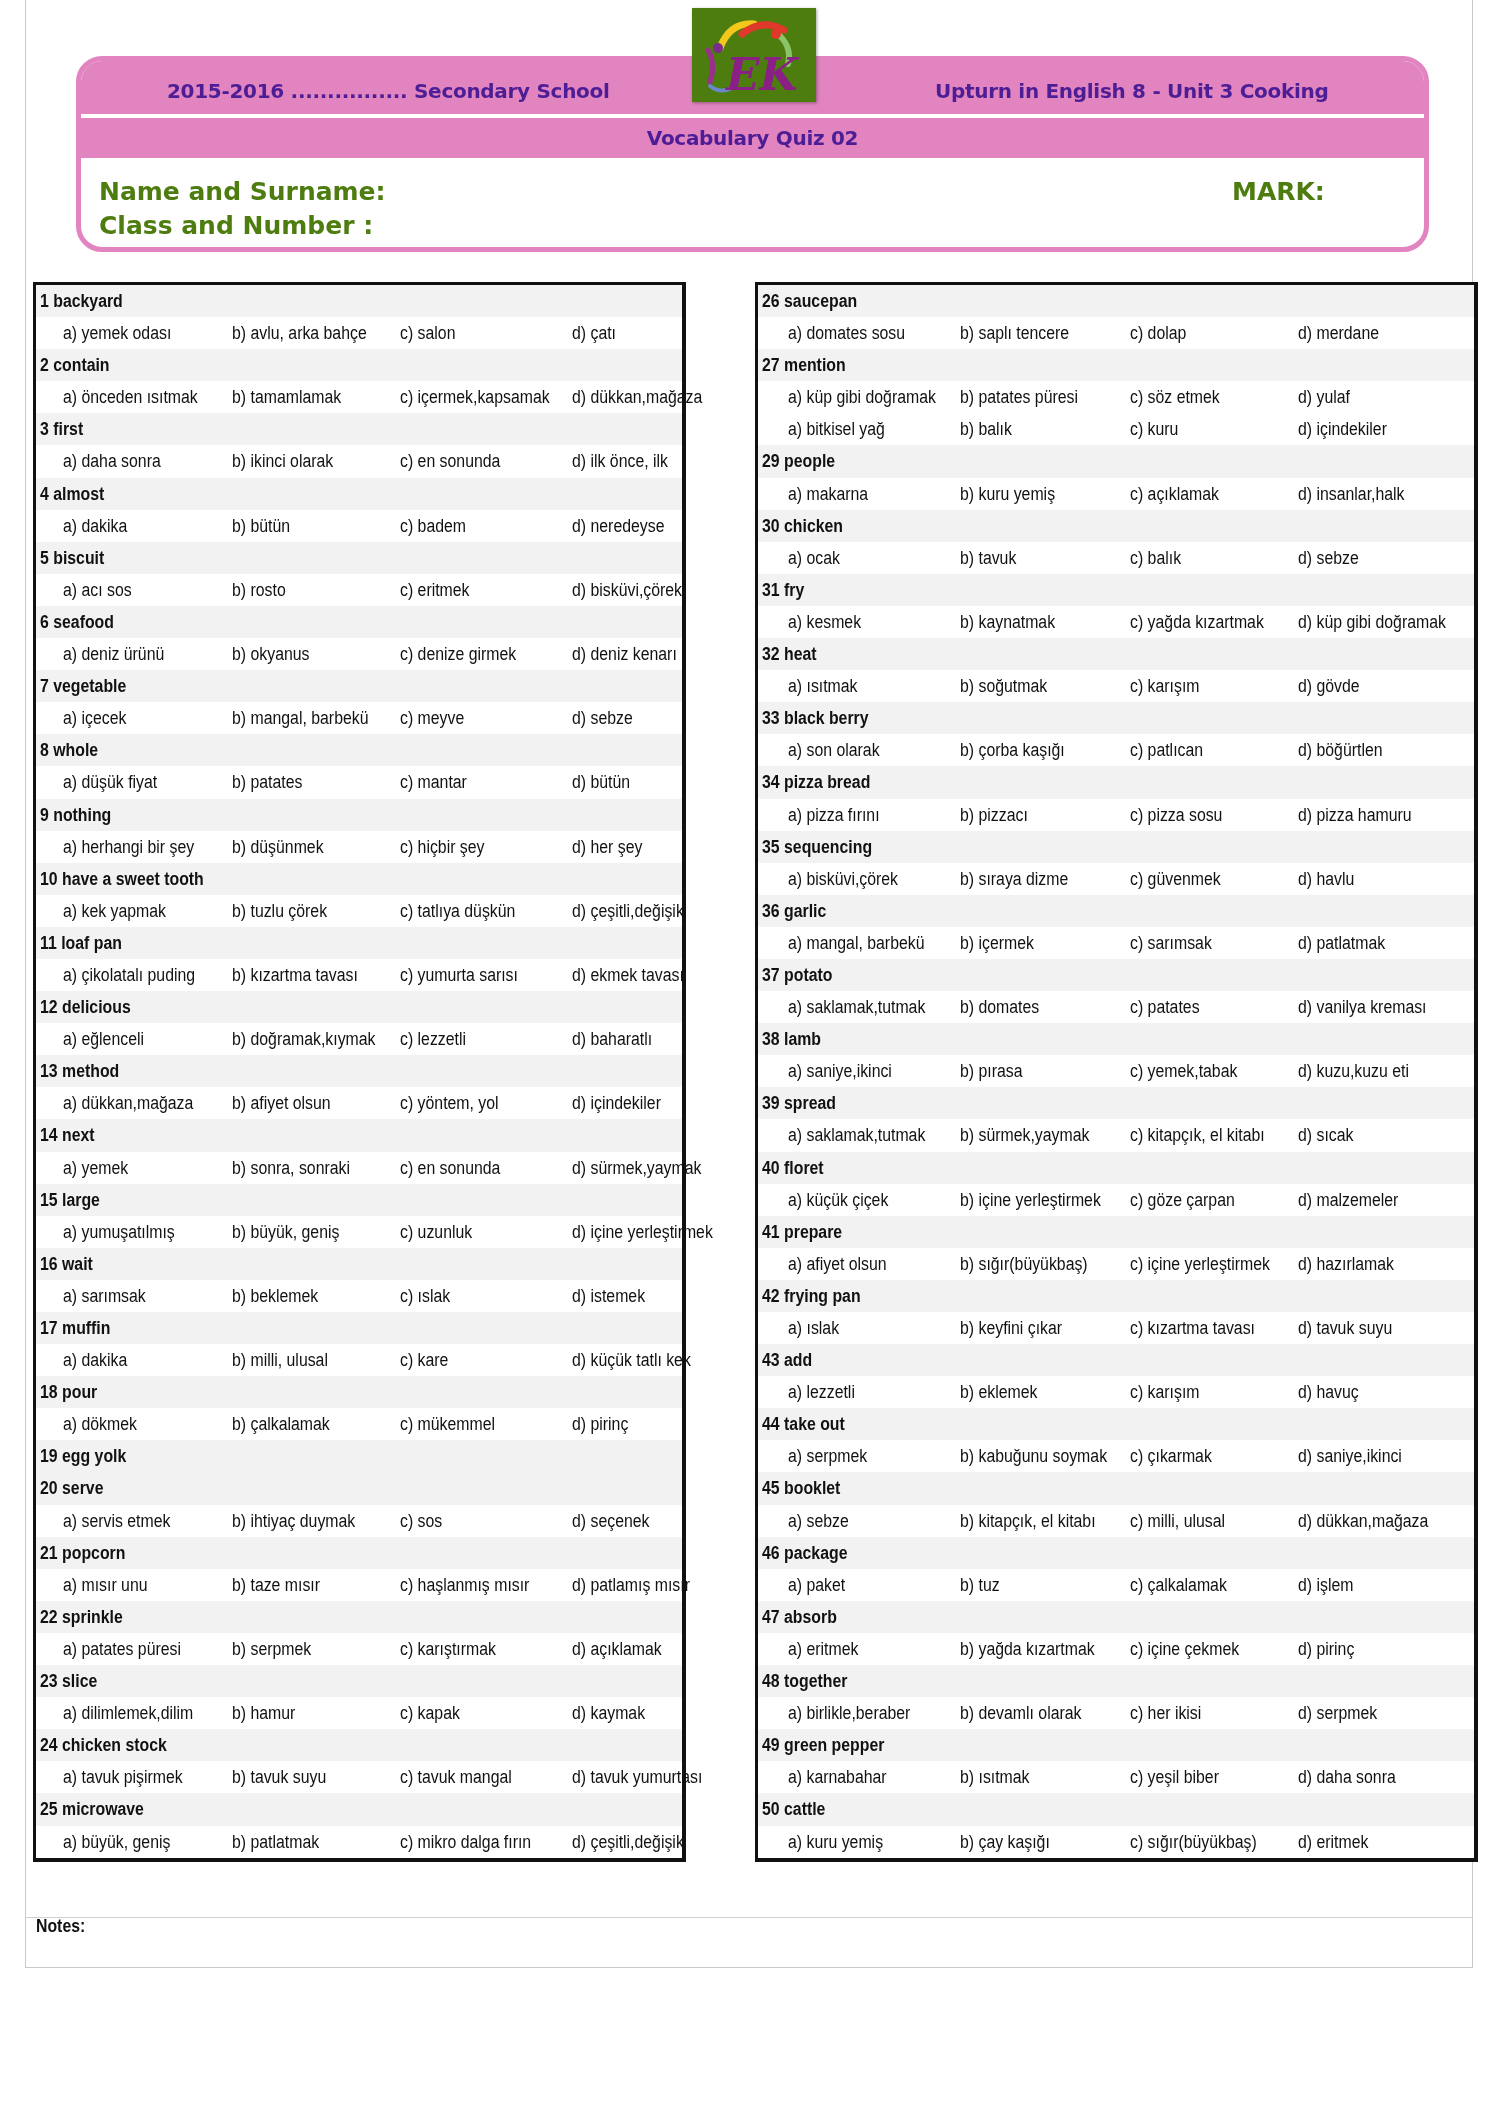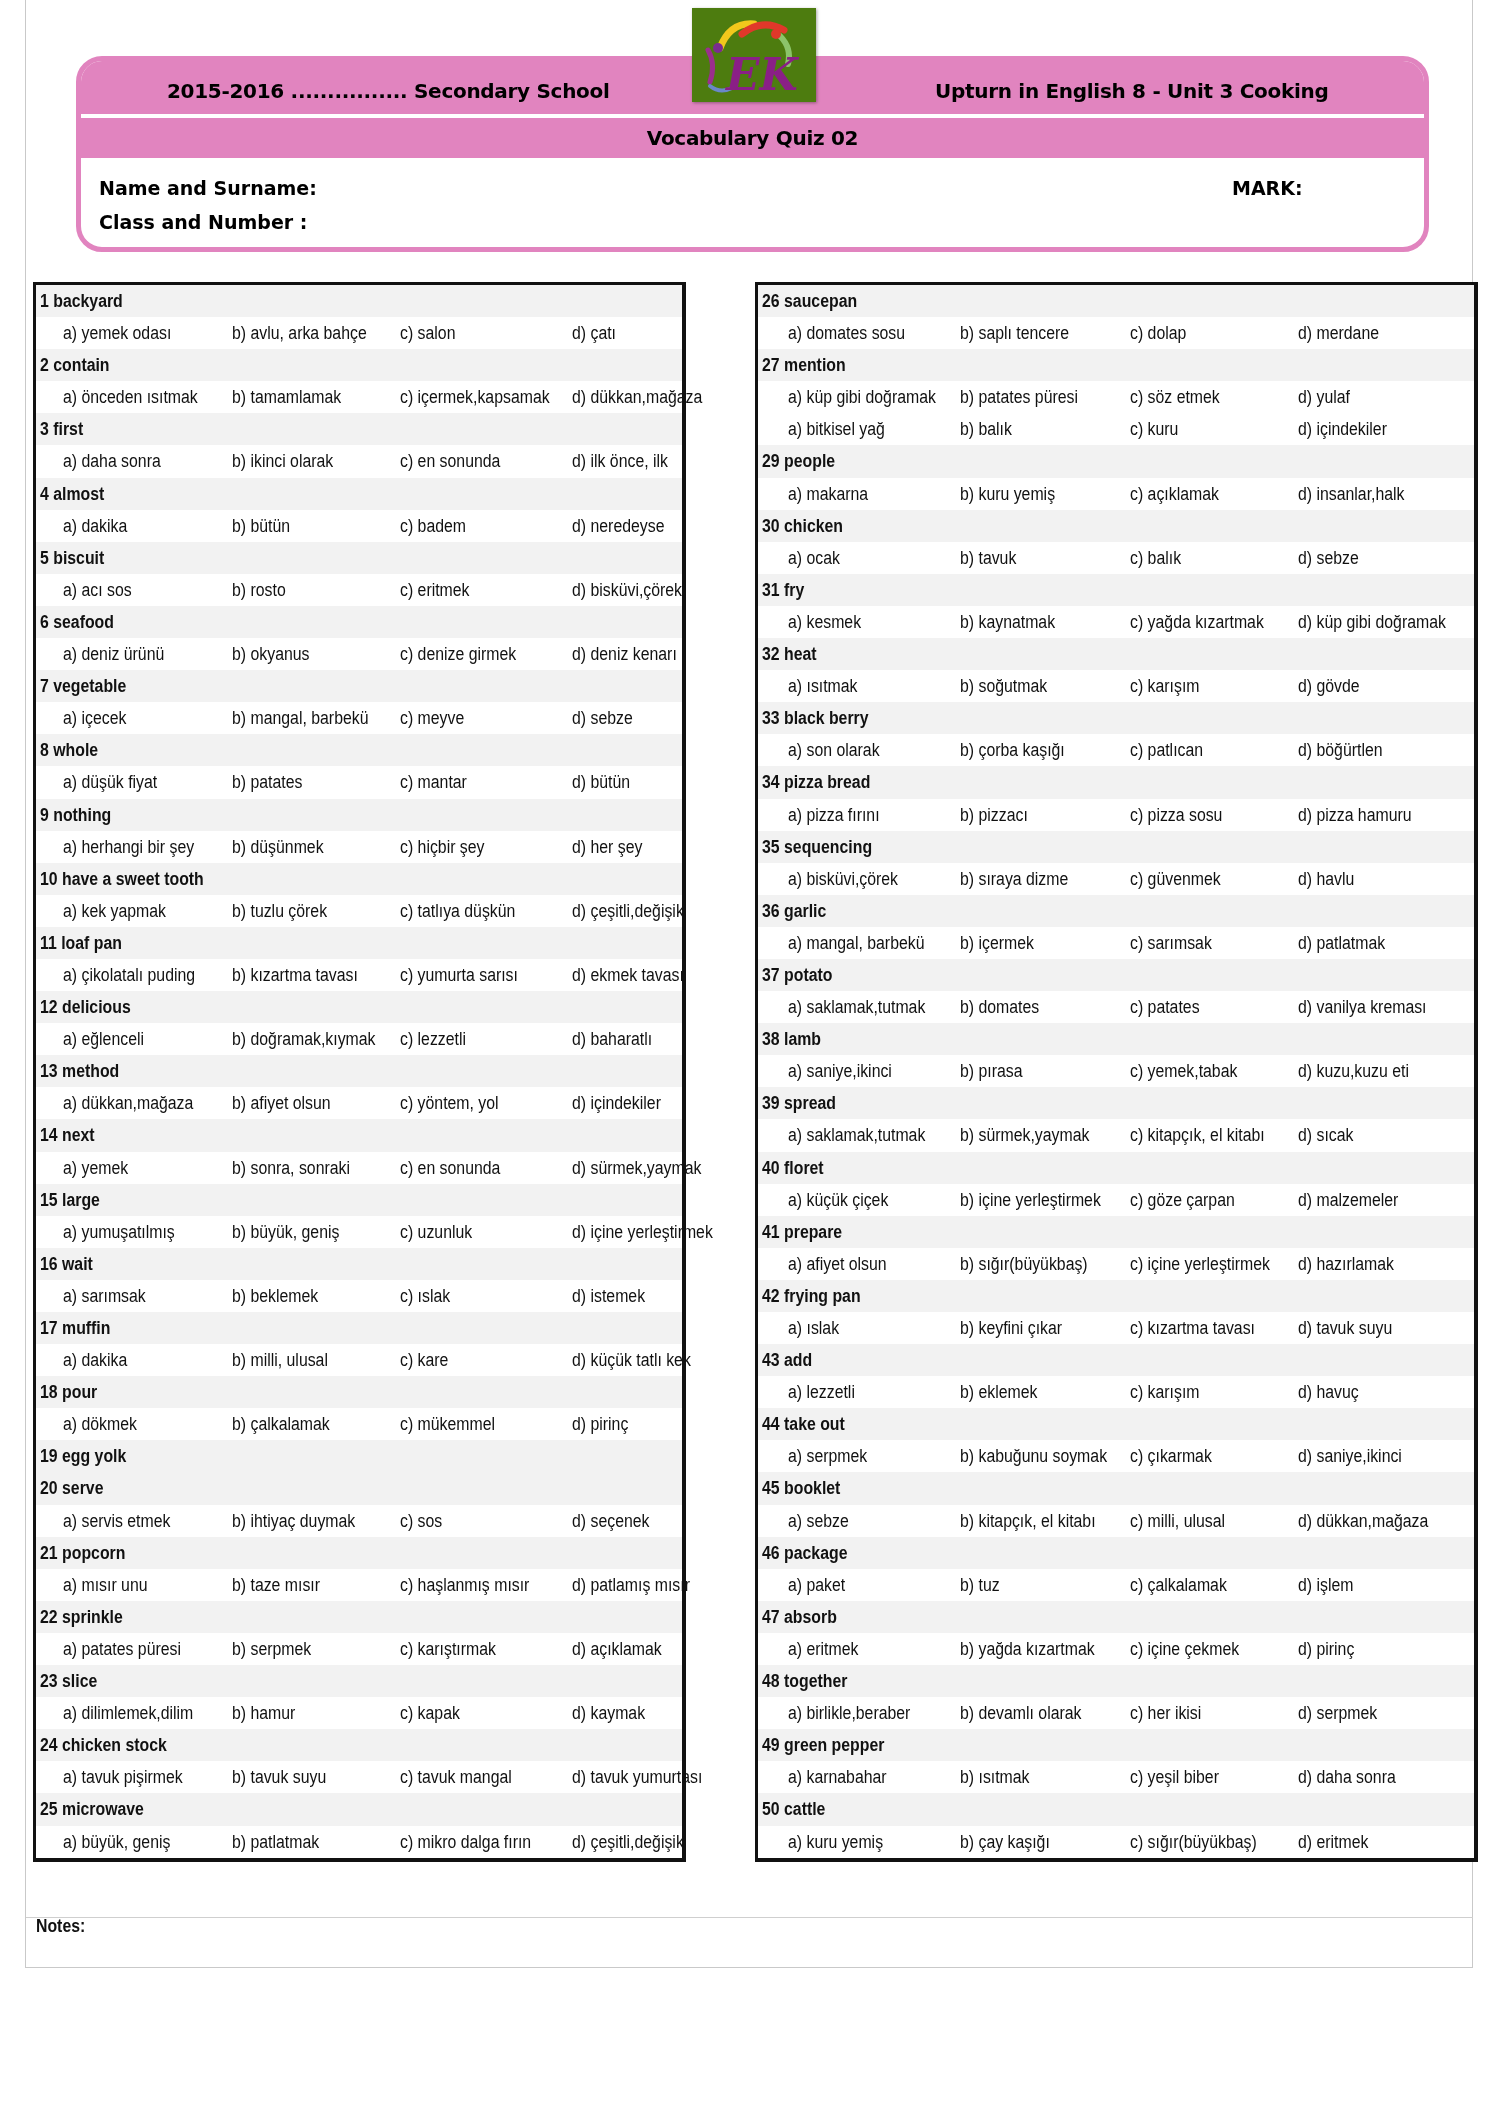--- a/index.html
+++ b/index.html
@@ -18,28 +18,28 @@
     }
     .band-top {
       position: absolute; left: 0; top: 0; right: 0; height: 53px; background: #e184bf;
     }
     .band-sep { position: absolute; left: 0; right: 0; top: 53px; height: 4px; background: #fff; }
     .band-mid {
       position: absolute; left: 0; top: 57px; right: 0; height: 40px; background: #e184bf;
       display: flex; align-items: center; justify-content: center;
     }
     .hdr-text {
-      font-family: "DejaVu Sans", sans-serif; font-weight: bold; font-size: 20px; color: #000000;
+      font-family: "DejaVu Sans", sans-serif; font-weight: bold; font-size: 20px; color: #4c1d95;
       letter-spacing: -0.3px;
     }
     .hdr-left { position: absolute; left: 86px; top: 18px; }
     .hdr-right { position: absolute; left: 854px; top: 18px; }
     .quiz-title { font-size: 20px; }
     .info-label {
-      position: absolute; font-family: "DejaVu Sans", sans-serif; font-weight: bold; font-size: 19px; color: #000000;
+      position: absolute; font-family: "DejaVu Sans", sans-serif; font-weight: bold; font-size: 25px; color: #4d7c0f;
     }
     .name-label { left: 18px; top: 116px; }
     .class-label { left: 18px; top: 150px; }
     .mark-label { left: 1151px; top: 116px; }
 
     .logo {
       position: absolute; left: 692px; top: 8px; width: 124px; height: 94px;
       background: #4d7c0f; box-shadow: 1px 1px 3px rgba(0,0,0,0.35); z-index: 3;
     }
     .logo svg { width: 100%; height: 100%; }

